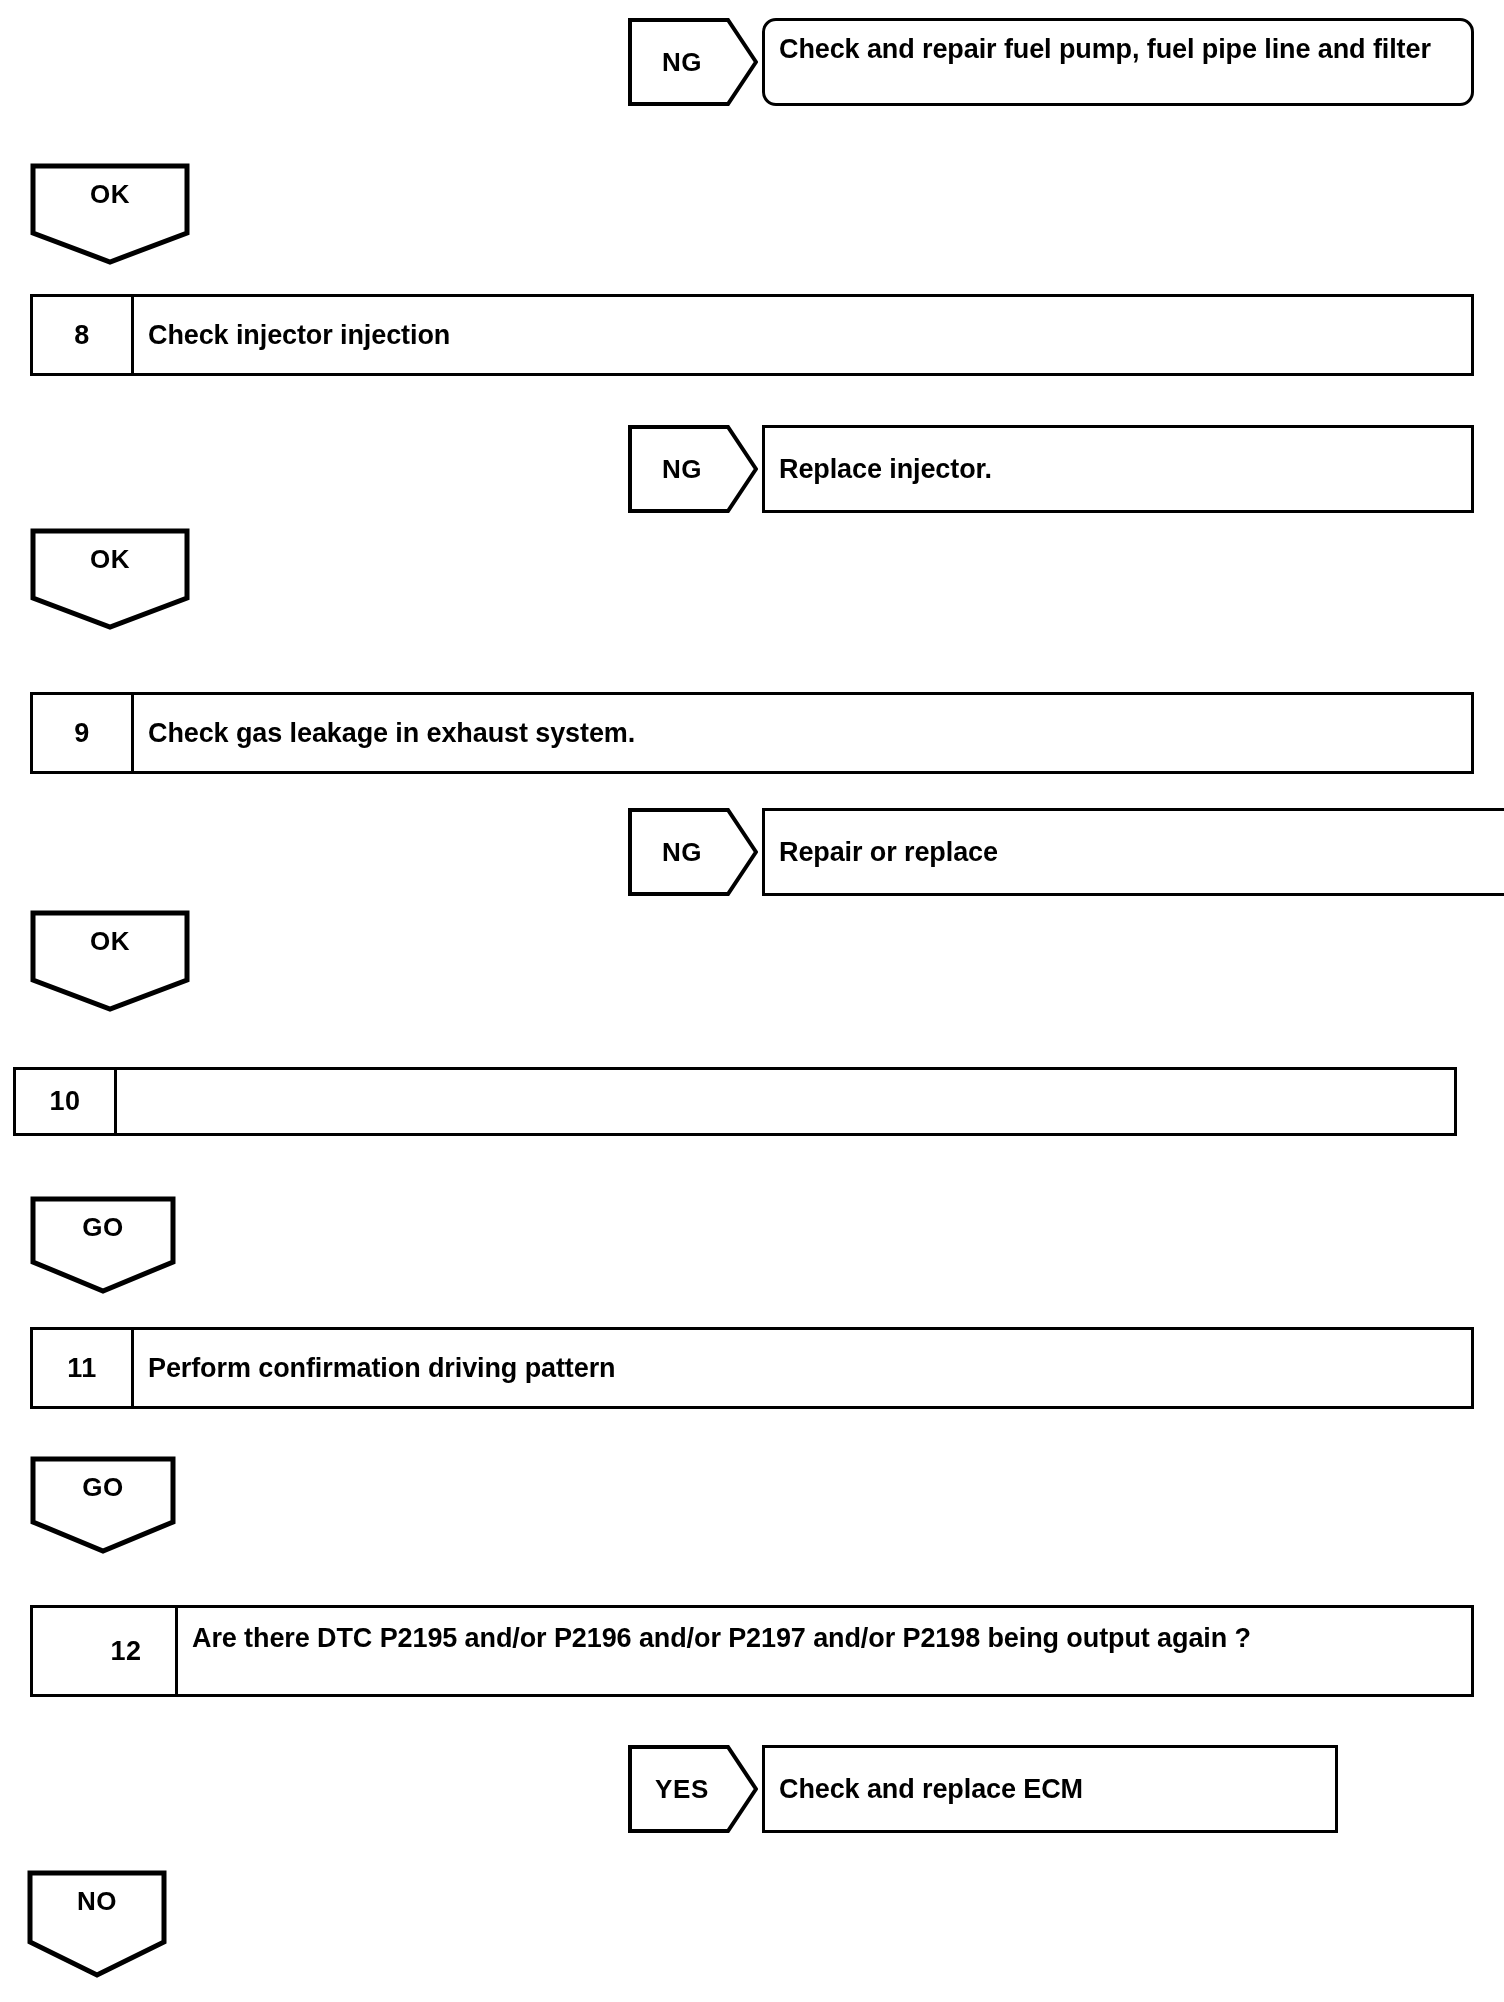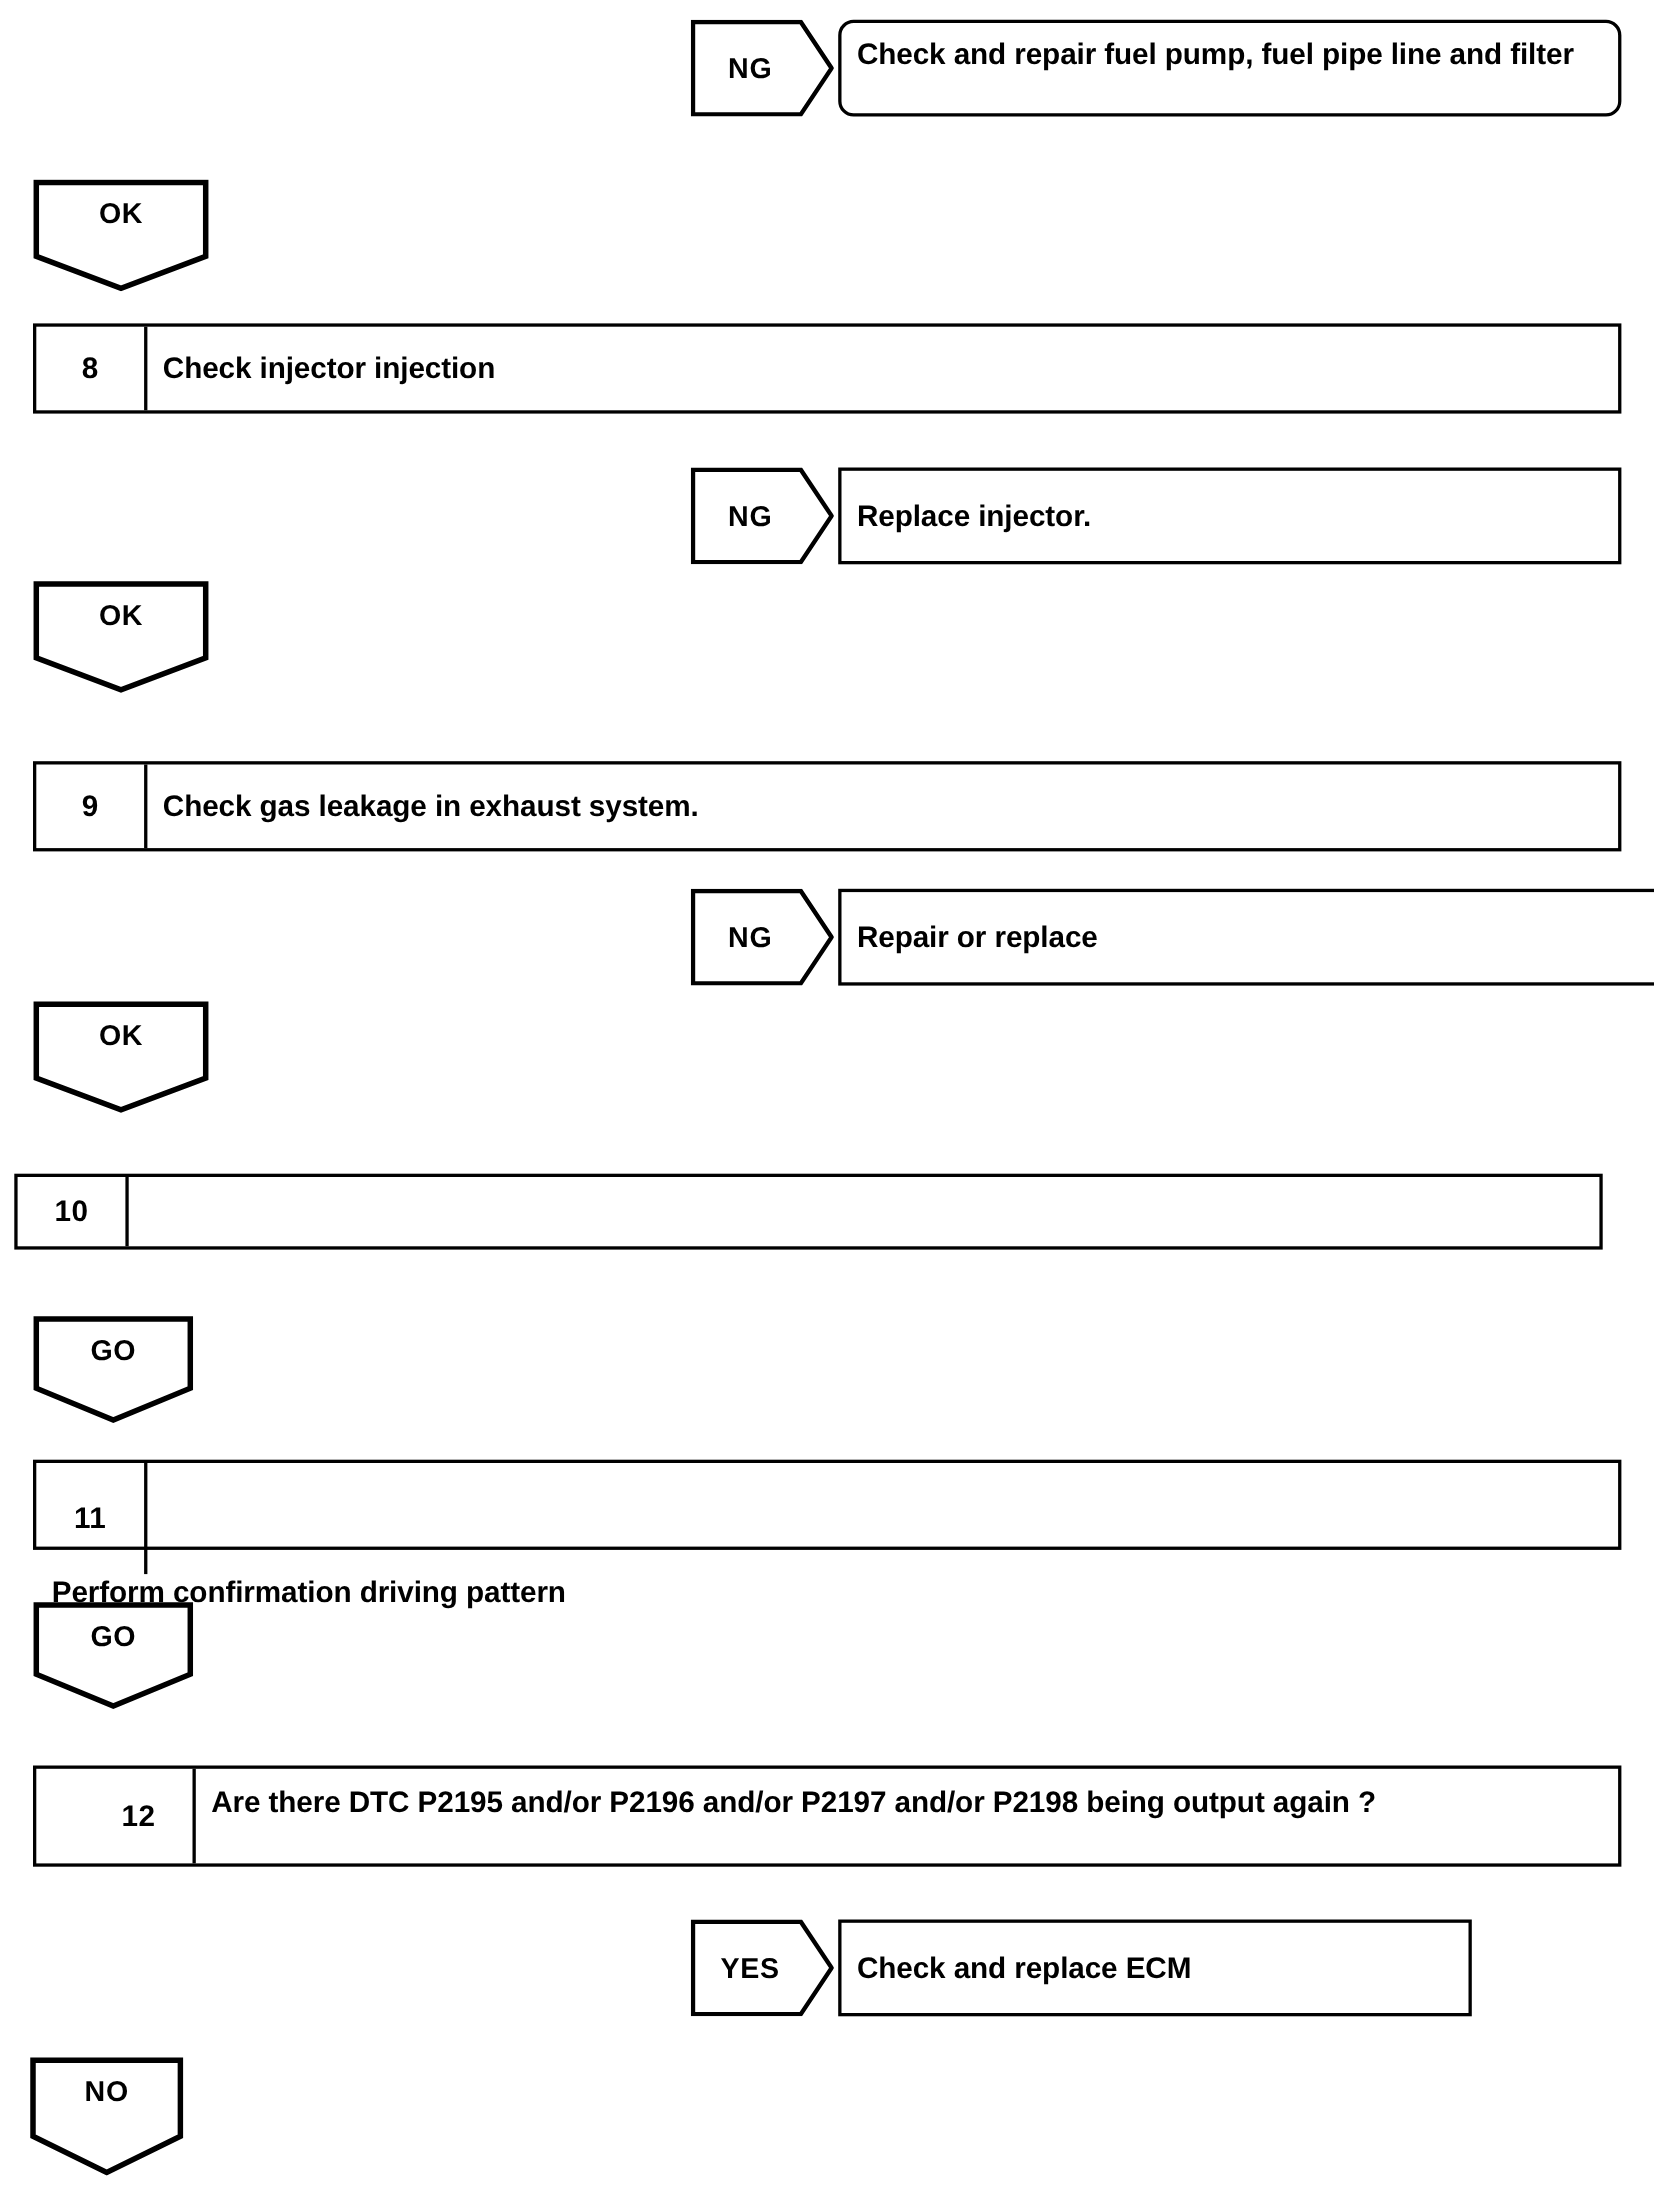--- a/index.html
+++ b/index.html
@@ -202,21 +202,21 @@
     <div class="step-num">10</div>
   </div>
 
   <div class="pentagon" style="left:30px; top:1196px; width:146px; height:98px;">
     <svg width="146" height="98" viewBox="0 0 146 98" aria-hidden="true">
       <polygon points="3,3 143,3 143,66 73,95 3,66" fill="#ffffff" stroke="#000000" stroke-width="5"></polygon>
     </svg>
     <div class="pent-label">GO</div>
   </div>
 
-  <div class="step-box" style="left:30px; top:1327px; width:1444px; height:82px;flex-direction:column;">
+  <div class="step-box" style="left:30px; top:1327px; width:1444px; height:82px;">
     <div class="step-num">11</div>
     <div class="step-text">Perform confirmation driving pattern</div>
   </div>
 
   <div class="pentagon" style="left:30px; top:1456px; width:146px; height:98px;">
     <svg width="146" height="98" viewBox="0 0 146 98" aria-hidden="true">
       <polygon points="3,3 143,3 143,66 73,95 3,66" fill="#ffffff" stroke="#000000" stroke-width="5"></polygon>
     </svg>
     <div class="pent-label">GO</div>
   </div>

